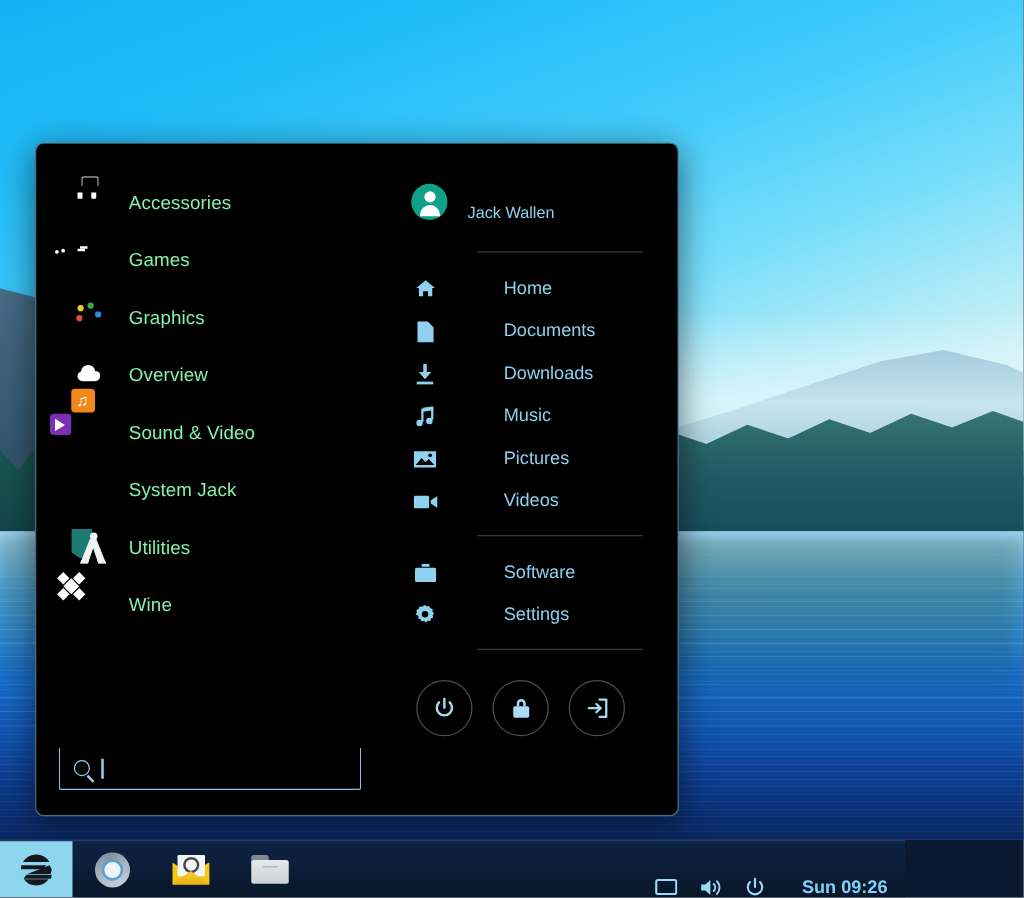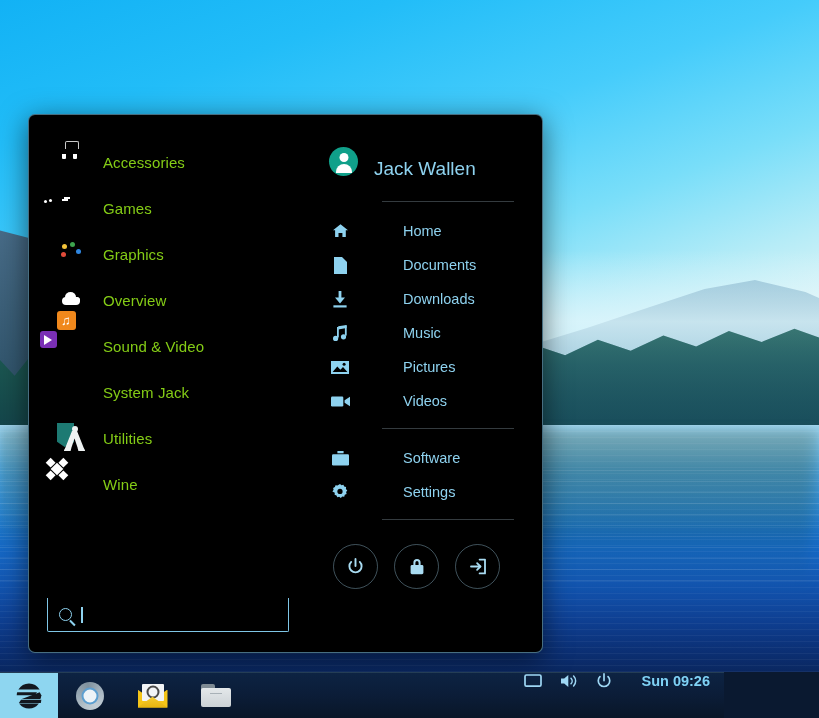--- a/index.html
+++ b/index.html
@@ -202,21 +202,21 @@
     cursor: default;
   }
   .cat-icon {
     width: 30px; height: 30px;
     margin-right: 16px;
     position: relative;
     flex: none;
   }
   .cat-label {
     font-size: 15px;
-    color: #84cc16;
+    color: #86efac;
     letter-spacing: .1px;
     white-space: nowrap;
   }
 
   
   .ic-accessories {
     width: 28px; height: 22px; margin-top: 5px;
     background: #e23b34; border-radius: 3px;
     position: relative;
   }
@@ -424,21 +424,21 @@
     content:""; position:absolute; left:50%; top:6px;
     transform:translateX(-50%);
     width:9px; height:9px; background:#fff; border-radius:50%;
   }
   .avatar::after {
     content:""; position:absolute; left:50%; bottom:3px;
     transform:translateX(-50%);
     width:16px; height:9px; background:#fff;
     border-radius: 8px 8px 0 0;
   }
-  .user-name { font-size: 19px; color: #8ed2ef; margin-top: 16px; }
+  .user-name { font-size: 13px; color: #8ed2ef; margin-top: 16px; }
 
   .divider {
     height: 1px;
     background: rgba(150,170,180,.35);
     margin: 10px 28px 12px 75px;
   }
 
   .place-list { display: flex; flex-direction: column; }
   .place-item {
     display: flex; align-items: center;
@@ -474,21 +474,21 @@
   .power-btn svg { display: block; }
 
   
   #taskbar {
     position: absolute;
     left: 0; bottom: 0;
     width: 724px; height: 46px;
     background: linear-gradient(180deg, #0d2343 0%, #0b1c36 55%, #091628 100%);
     border-top: 1px solid rgba(120,180,220,.25);
     display: flex;
-    align-items: flex-start;
+    align-items: flex-end;
   }
   .tb-left { display: flex; align-items: center; height: 100%; }
   .tb-launcher {
     width: 58px; height: 100%;
     background: #8ed6f0;
     display: flex; align-items: center; justify-content: center;
   }
   .zorin-logo {
     width: 28px; height: 28px;
     position: relative;

